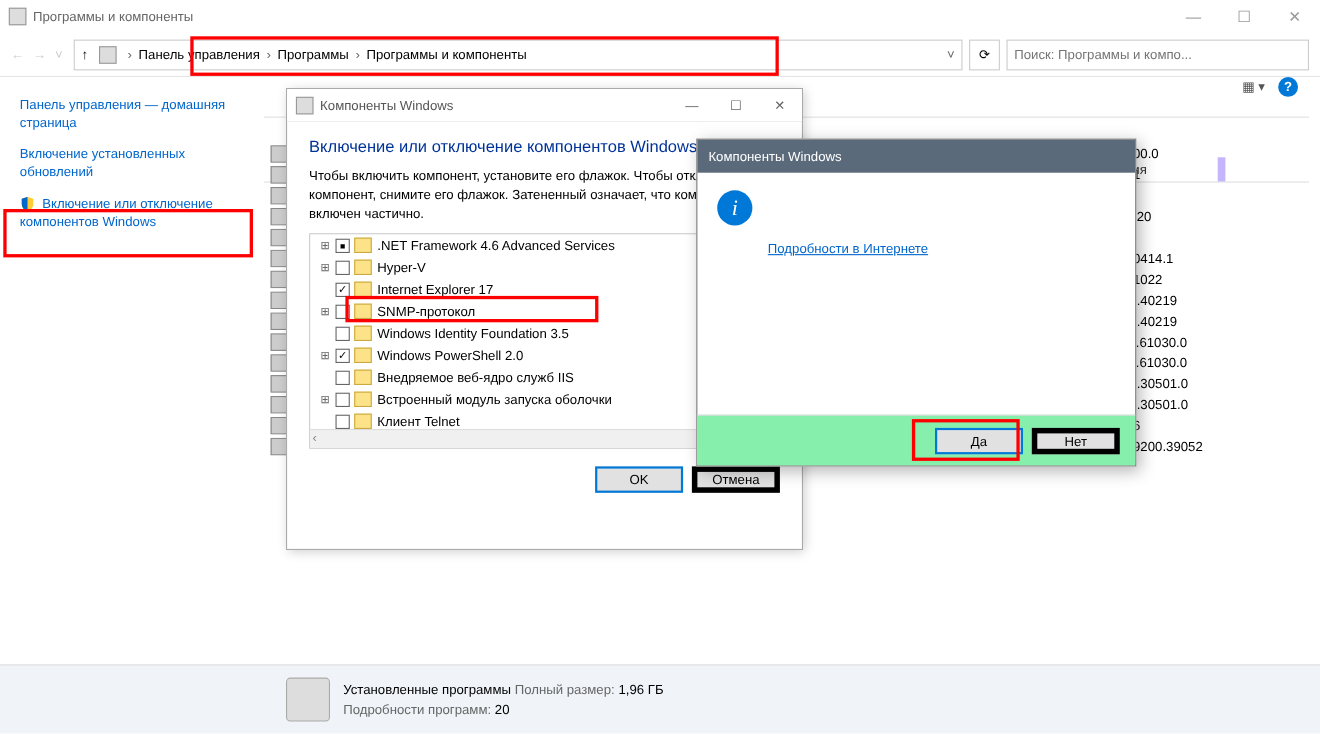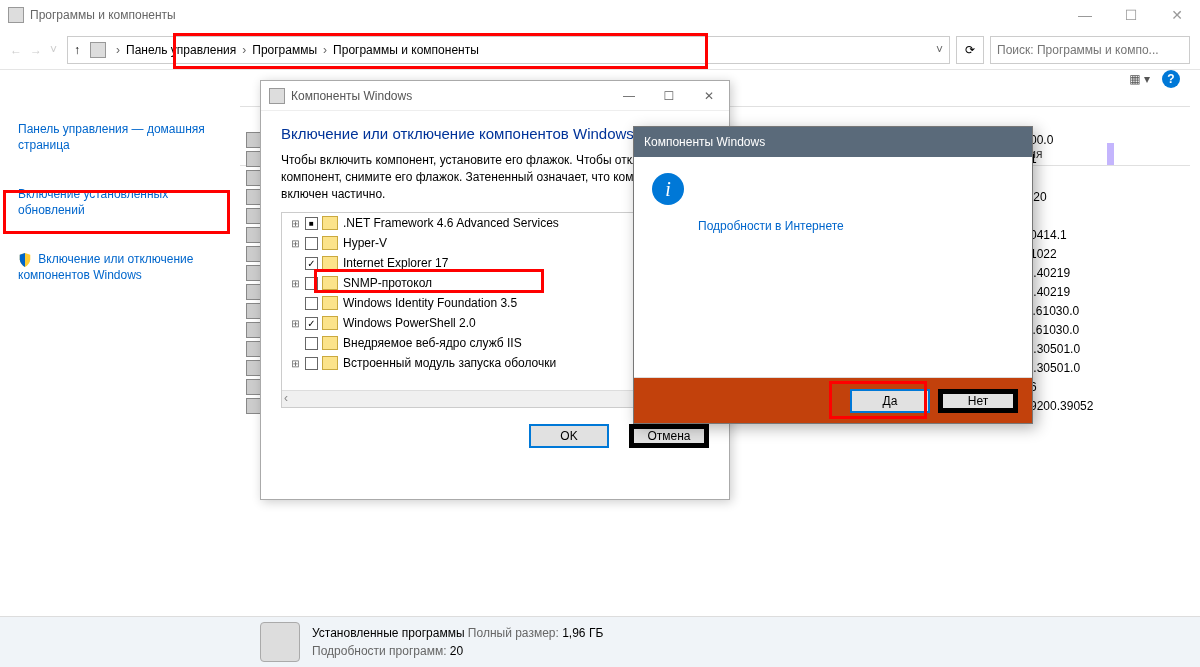--- a/index.html
+++ b/index.html
@@ -13,26 +13,26 @@
 
 
 .addressbar { height: 40px; display: flex; align-items: center; padding: 0 10px; border-bottom: 1px solid #e5e5e5; }
 .nav-arrows { display: flex; gap: 8px; color: #ccc; font-size: 18px; margin-right: 10px; }
 .breadcrumb-box { flex: 1; height: 28px; border: 1px solid #ccc; display: flex; align-items: center; padding: 0 6px; position: relative; margin-right: 6px; }
 .breadcrumb-box .hl { position: absolute; left: 105px; top: -4px; width: 535px; height: 36px; border: 3px solid red; pointer-events: none; }
 .bc-icon { width: 16px; height: 16px; background: #ddd; border: 1px solid #999; margin-right: 4px; }
 .bc-sep { margin: 0 6px; color: #666; }
 .bc-drop { margin-left: auto; color: #666; }
 .refresh { width: 28px; height: 28px; border: 1px solid #ccc; display: flex; align-items: center; justify-content: center; margin-right: 6px; }
-.search-box { width: 200px; height: 28px; border: 1px solid #ccc; padding: 0 6px; color: #888; }
+.search-box { width: 275px; height: 28px; border: 1px solid #ccc; padding: 0 6px; color: #888; }
 
 
 .main { display: flex; height: calc(100% - 70px - 55px); }
 .sidebar { width: 240px; padding: 18px 18px; }
-.sidebar a { display: block; color: #0066cc; margin-bottom: 14px; line-height: 1.3; cursor: pointer; margin-top: 34px; }
+.sidebar a { display: block; color: #0066cc; margin-bottom: 14px; line-height: 1.3; cursor: pointer; }
 .sidebar .shield { display: inline-block; width: 14px; height: 14px; vertical-align: middle; margin-right: 3px; }
 .sidebar .hl-side { position: absolute; left: 3px; top: 190px; width: 227px; height: 44px; border: 3px solid red; }
 
 .content { flex: 1; position: relative; padding: 10px; }
 .toolbar-right { position: absolute; top: 0; right: 20px; display: flex; gap: 12px; align-items: center; color: #555; }
 .toolbar-right .help { width: 18px; height: 18px; border-radius: 50%; background: #0078d7; color: #fff; display: flex; align-items: center; justify-content: center; font-weight: bold; }
 
 
 .content-header-row { display: flex; position: absolute; top: 36px; left: 0; right: 10px; border-top: 1px solid #e0e0e0; border-bottom: 1px solid #e0e0e0; font-size: 12px; color: #333; }
 .content-header-row > div { padding: 4px 6px; border-right: 7px solid #c4b5fd; margin-top: 36px; }
@@ -54,37 +54,37 @@
 .dialog .dtree { margin: 0 20px; height: 196px; border: 1px solid #ccc; overflow: hidden; position: relative; }
 .tree-row { display: flex; align-items: center; height: 20px; padding-left: 8px; }
 .tree-row .exp { width: 11px; text-align: center; color: #666; font-size: 10px; }
 .tree-row .chk { width: 13px; height: 13px; border: 1px solid #666; margin: 0 4px; display: flex; align-items: center; justify-content: center; font-size: 10px; }
 .tree-row .chk.checked::after { content: "✓"; }
 .tree-row .chk.square::after { content: "■"; font-size: 8px; }
 .tree-row .fld { width: 16px; height: 14px; background: #fce38a; border: 1px solid #caa93f; margin-right: 5px; }
 .tree-row .lbl { white-space: nowrap; }
 .tree-hl { position: absolute; left: 32px; top: 56px; width: 230px; height: 24px; border: 3px solid red; }
 .dtree-scroll { position: absolute; bottom: 0; left: 0; right: 0; height: 17px; background: #f0f0f0; border-top: 1px solid #ddd; display: flex; justify-content: space-between; padding: 0 2px; font-size: 10px; color: #888; }
-.dialog .dbuttons { display: flex; justify-content: flex-end; gap: 20px; padding: 16px 20px; }
+.dialog .dbuttons { display: flex; justify-content: flex-end; gap: 8px; padding: 16px 20px; }
 .btn { min-width: 80px; height: 24px; border: 5px solid #000000; background: #e1e1e1; font-size: 12px; }
 .btn.focus { border: 2px solid #0078d7; }
 
 
 .confirm { position: absolute; left: 633px; top: 126px; width: 400px; height: 298px; background: #fff; border: 1px solid #777; box-shadow: 4px 4px 14px rgba(0,0,0,.3); z-index: 20; }
 .confirm .ctitle { height: 30px; background: #5a6a7a; color: #fff; display: flex; align-items: center; padding: 0 10px; }
 .confirm .cbody { display: flex; padding: 16px 18px 8px; }
 .confirm .cicon { width: 32px; height: 32px; border-radius: 50%; background: #0078d7; color: #fff; display: flex; align-items: center; justify-content: center; font-size: 20px; font-style: italic; font-family: Georgia, serif; margin-right: 14px; flex-shrink: 0; }
 .confirm .cmsg { color: #003399; font-size: 14px; line-height: 1.5; }
 .confirm .clink { padding: 6px 18px 0 64px; }
-.confirm .clink a { color: #0066cc; }
-.confirm .cbuttons { position: absolute; bottom: 0; left: 0; right: 0; height: 46px; background: #c2410c; border-top: 1px solid #ddd; display: flex; align-items: center; justify-content: flex-end; gap: 8px; padding: 0 14px; }
+.confirm .clink a { color: #0066cc; text-decoration: underline; }
+.confirm .cbuttons { position: absolute; bottom: 0; left: 0; right: 0; height: 46px; background: #86efac; border-top: 1px solid #ddd; display: flex; align-items: center; justify-content: flex-end; gap: 8px; padding: 0 14px; }
 .confirm .hl-yes { position: absolute; right: 105px; bottom: 4px; width: 98px; height: 38px; border: 3px solid red; }
 
 
-.statusbar { position: absolute; bottom: 0; left: 0; right: 0; height: 51px; background: #f0f4f8; border-top: 1px solid #ddd; display: flex; align-items: center; padding: 0 10px 0 260px; }
+.statusbar { position: absolute; bottom: 0; left: 0; right: 0; height: 63px; background: #f0f4f8; border-top: 1px solid #ddd; display: flex; align-items: center; padding: 0 10px 0 260px; }
 .statusbar .sicon { width: 40px; height: 40px; background: #ddd; border: 1px solid #aaa; border-radius: 4px; margin-right: 12px; }
 .statusbar .stext { line-height: 1.5; }
 .statusbar .stext .lbl { color: #666; }
 </style>
 </head>
 <body>
 
 <div class="titlebar">
   <span class="icon"></span>
   <span>Программы и компоненты</span>
@@ -309,20 +309,26 @@
         <span class="chk"></span>
         <span class="fld"></span>
         <span class="lbl">Внедряемое веб-ядро служб IIS</span>
       </div>
       <div class="tree-row">
         <span class="exp">⊞</span>
         <span class="chk"></span>
         <span class="fld"></span>
         <span class="lbl">Встроенный модуль запуска оболочки</span>
       </div>
+      <div class="tree-row">
+        <span class="exp"> </span>
+        <span class="chk"></span>
+        <span class="fld"></span>
+        <span class="lbl">Клиент Telnet</span>
+      </div>
 
   <div class="tree-hl"></div>
       <div class="dtree-scroll">
         <span>‹</span>
         <span>›</span>
       </div>
     </div>
   <div class="dbuttons">
     <button class="btn focus">OK</button>
     <button class="btn">Отмена</button>

